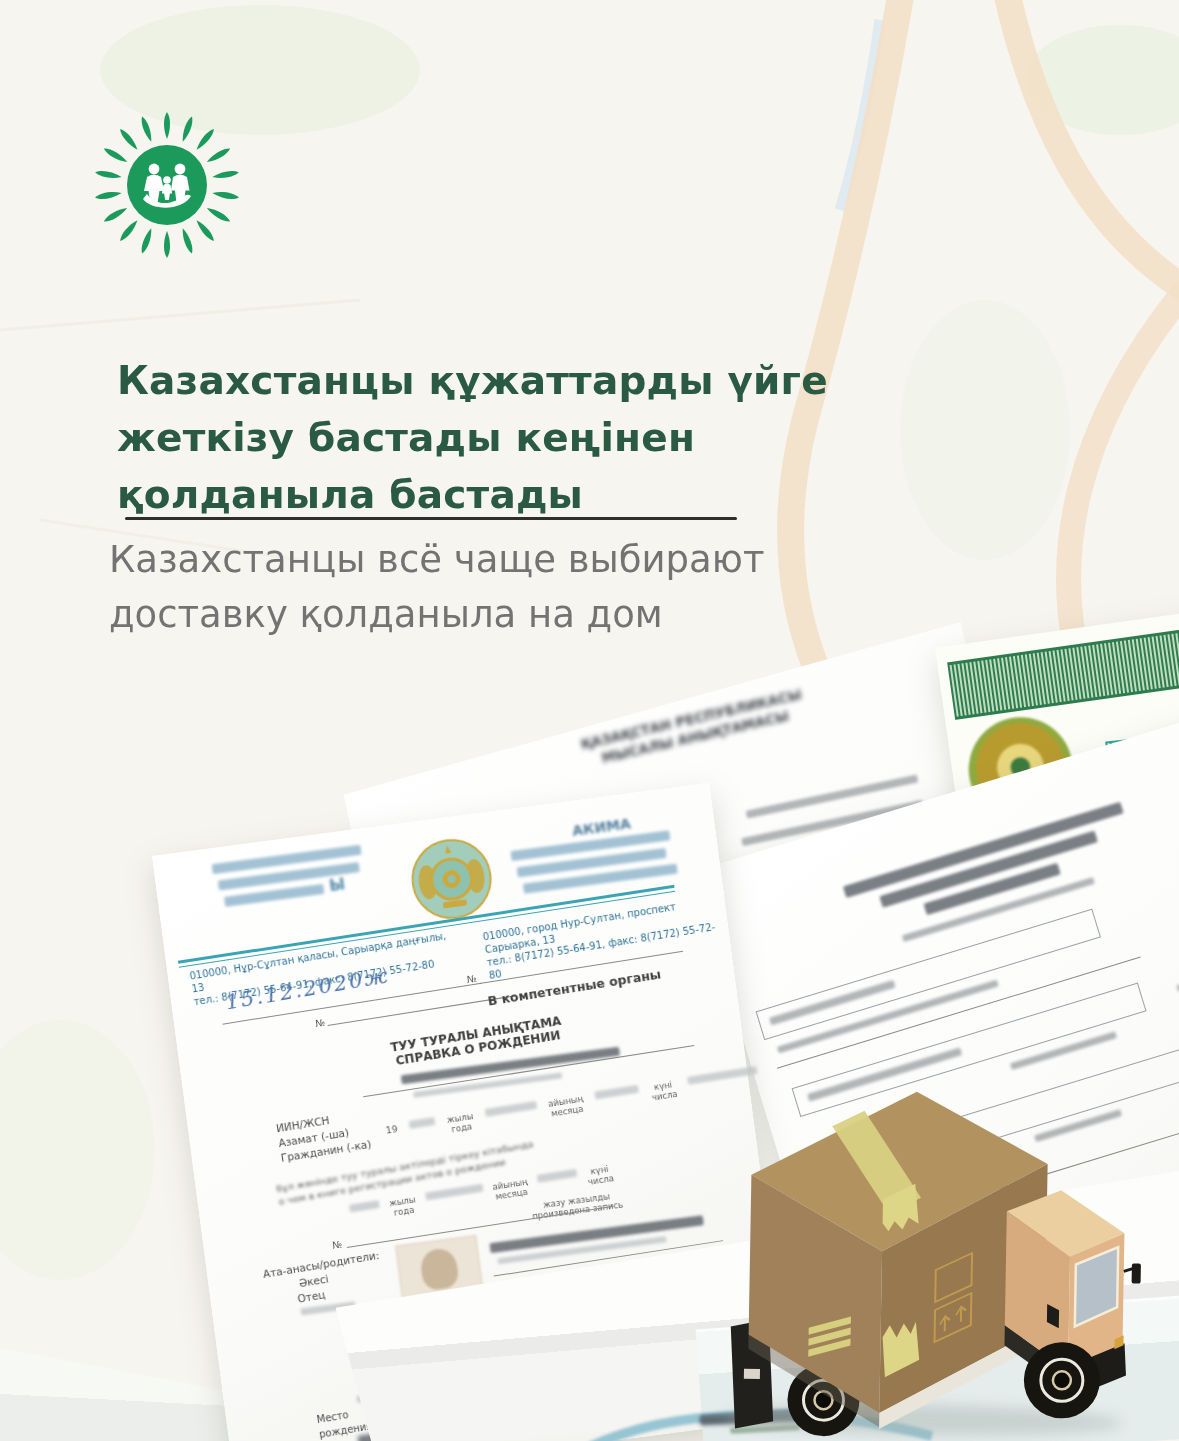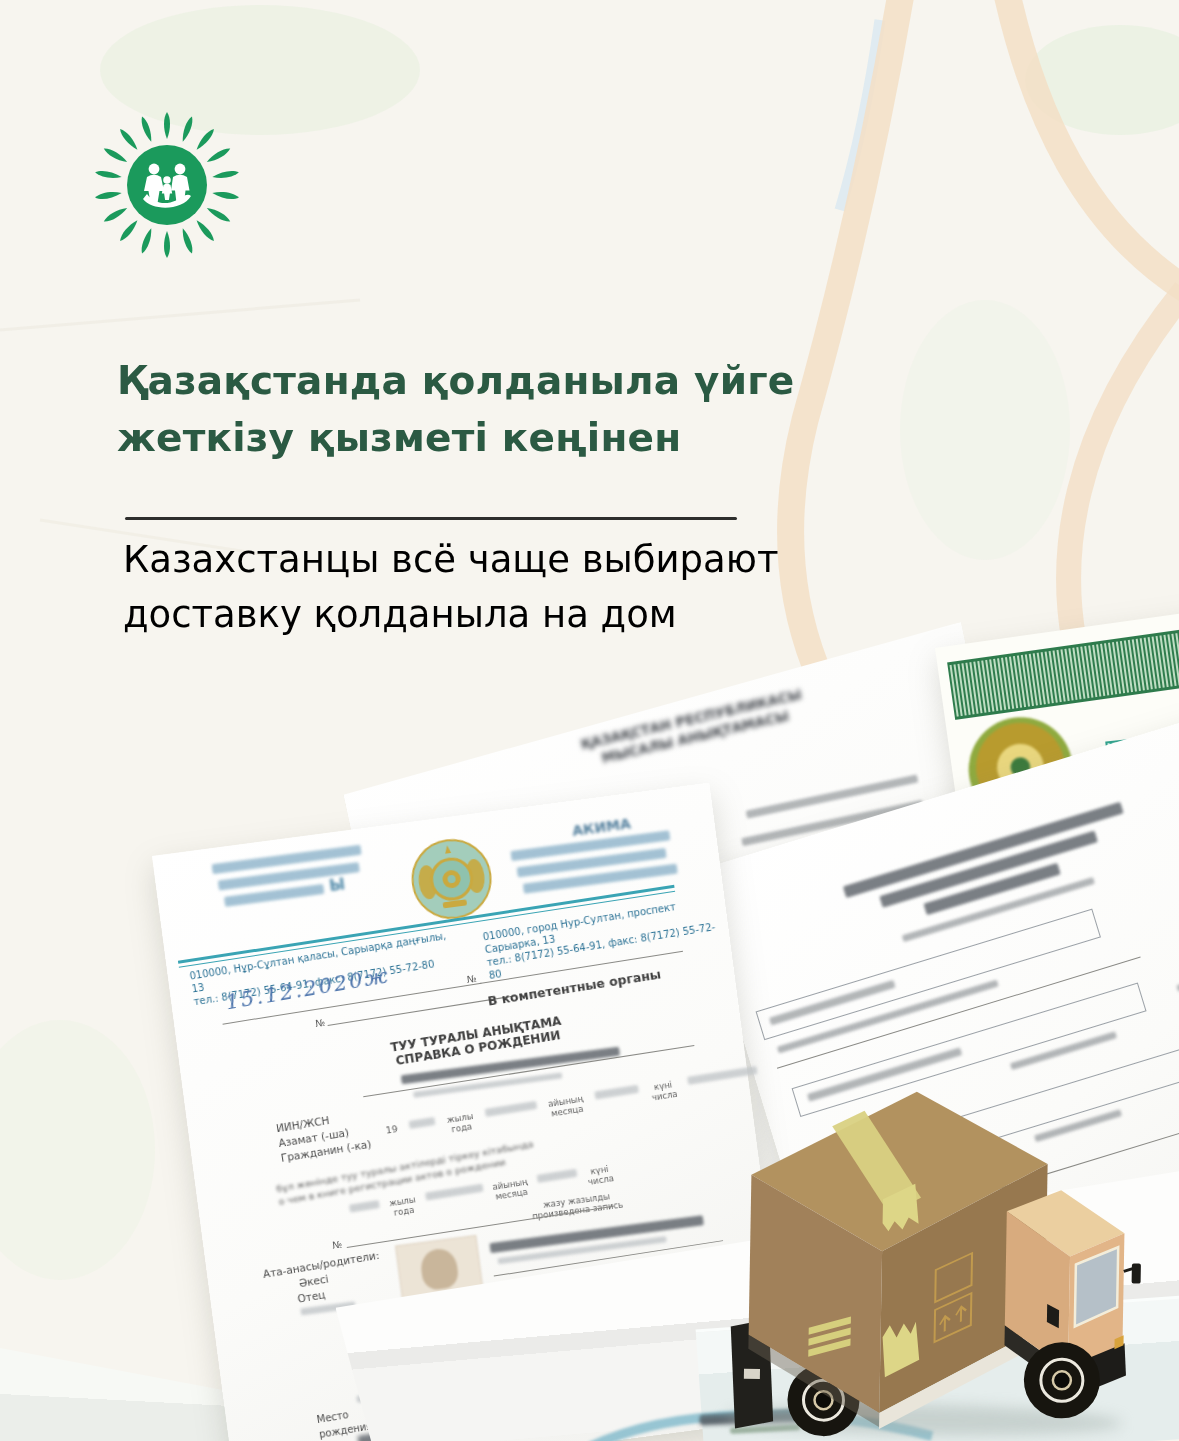--- a/index.html
+++ b/index.html
@@ -81,25 +81,26 @@
       <path d="M-20,-8 q7,-4.5 14,0 l3,14 h-4.5 l-2,12 h-7 l-2,-12 h-4.5 z"></path>
       <circle cx="13" cy="-16" r="5.4"></circle>
       <path d="M6,-8 q7,-4.5 14,0 l2.5,13.5 h-4 l-1.5,12.5 h-7.5 l-1.5,-12.5 h-4 z"></path>
       <circle cx="0" cy="-5" r="3.8"></circle>
       <path d="M-3.5,0 q3.5,-2.5 7,0 l1.7,8.5 h-2.3 l-1,6.5 h-3.8 l-1,-6.5 h-2.3 z"></path>
       <path d="M-24,14 C-15,26 15,26 24,11 C20,7.5 15.5,12 9,15.5 C-1,20 -13,19 -20,9 Z"></path>
     </g>
   </svg>
 
   <div class="abs title" style="left:117px;top:352px;color:#2b5a43;">
-    <div>Қазақстанда қолданыла үйге</div>
-    <div>жеткізу қызметі кеңінен</div>
+    <div>Казахстанцы құжаттарды үйге</div>
+    <div>жеткізу бастады кеңінен</div>
+    <div>қолданыла бастады</div>
   </div>
   <div class="abs divider" style="left:125px;top:517px;width:612px;"></div>
-  <div class="abs subtitle" style="left:123px;top:532px;color:#000000;">
+  <div class="abs subtitle" style="left:109px;top:532px;color:#737373;">
     <div>Казахстанцы всё чаще выбирают</div>
     <div>доставку қолданыла на дом</div>
   </div>
 
   <div class="paper" style="left:335px;top:755px;width:640px;height:580px;transform:rotate(-12deg);transform-origin:top left;
               clip-path:polygon(0% 7%,100% 0%,100% 100%,0% 100%);z-index:3;">
     <div class="abs blurtext2" style="left:236px;top:30px;width:240px;text-align:center;font-size:13.5px;font-weight:700;color:#41454b;transform:rotate(-1deg);line-height:18px;">
       <div>ҚАЗАҚСТАН РЕСПУБЛИКАСЫ</div>
       <div>МЫСАЛЫ АНЫҚТАМАСЫ</div>
     </div>

